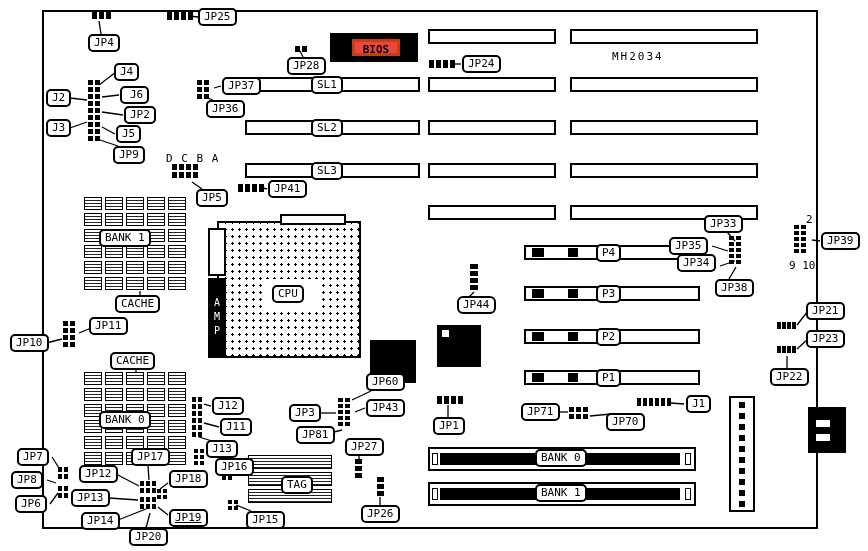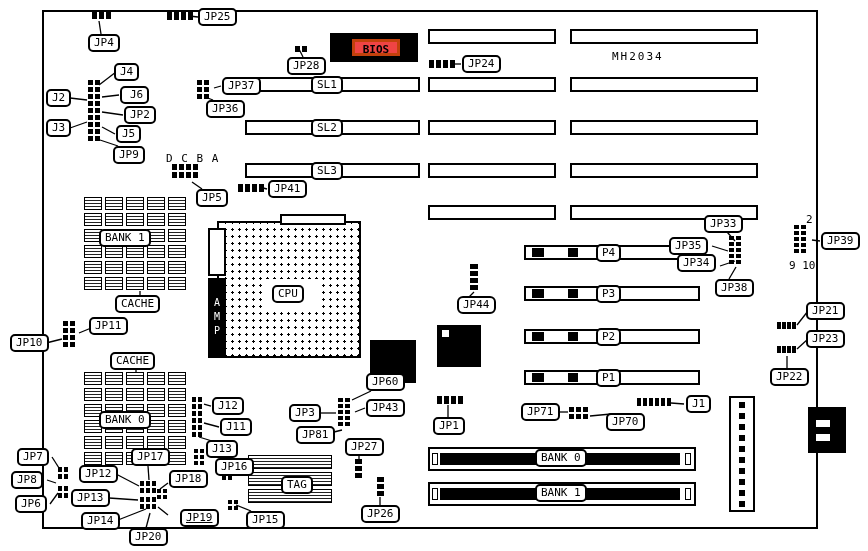--- a/index.html
+++ b/index.html
@@ -446,21 +446,21 @@
     <div class="label-box" style="left: 686px; top: 395px;">J1</div>
     <div class="label-box" style="left: 433px; top: 417px;">JP1</div>
     <div class="label-box" style="left: 521px; top: 403px;">JP71</div>
     <div class="label-box" style="left: 606px; top: 413px;">JP70</div>
     <div class="label-box" style="left: 345px; top: 438px;">JP27</div>
     <div class="label-box" style="left: 361px; top: 505px;">JP26</div>
     <div class="label-box" style="left: 246px; top: 511px;">JP15</div>
     <div class="label-box" style="left: 215px; top: 458px;">JP16</div>
     <div class="label-box" style="left: 131px; top: 448px;">JP17</div>
     <div class="label-box" style="left: 169px; top: 470px;">JP18</div>
-    <div class="label-box" style="left: 180px; top: 509px; text-decoration: underline;">JP19</div>
+    <div class="label-box" style="left: 169px; top: 509px; text-decoration: underline;">JP19</div>
     <div class="label-box" style="left: 129px; top: 528px;">JP20</div>
     <div class="label-box" style="left: 79px; top: 465px;">JP12</div>
     <div class="label-box" style="left: 71px; top: 489px;">JP13</div>
     <div class="label-box" style="left: 81px; top: 512px;">JP14</div>
     <div class="label-box" style="left: 17px; top: 448px;">JP7</div>
     <div class="label-box" style="left: 11px; top: 471px;">JP8</div>
     <div class="label-box" style="left: 15px; top: 495px;">JP6</div>
     <div class="label-box" style="left: 311px; top: 76px;">SL1</div>
     <div class="label-box" style="left: 311px; top: 119px;">SL2</div>
     <div class="label-box" style="left: 311px; top: 162px;">SL3</div>

